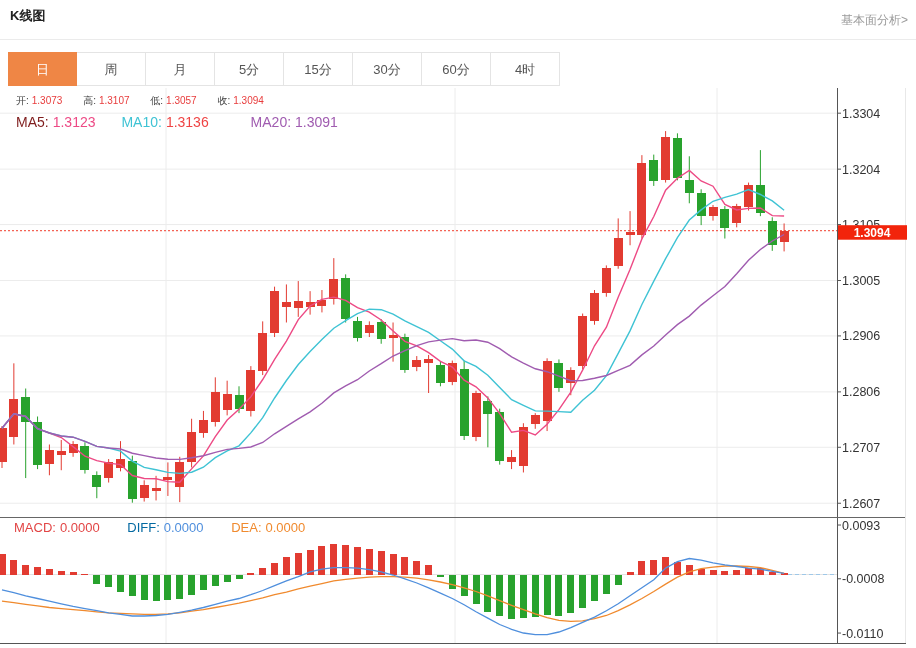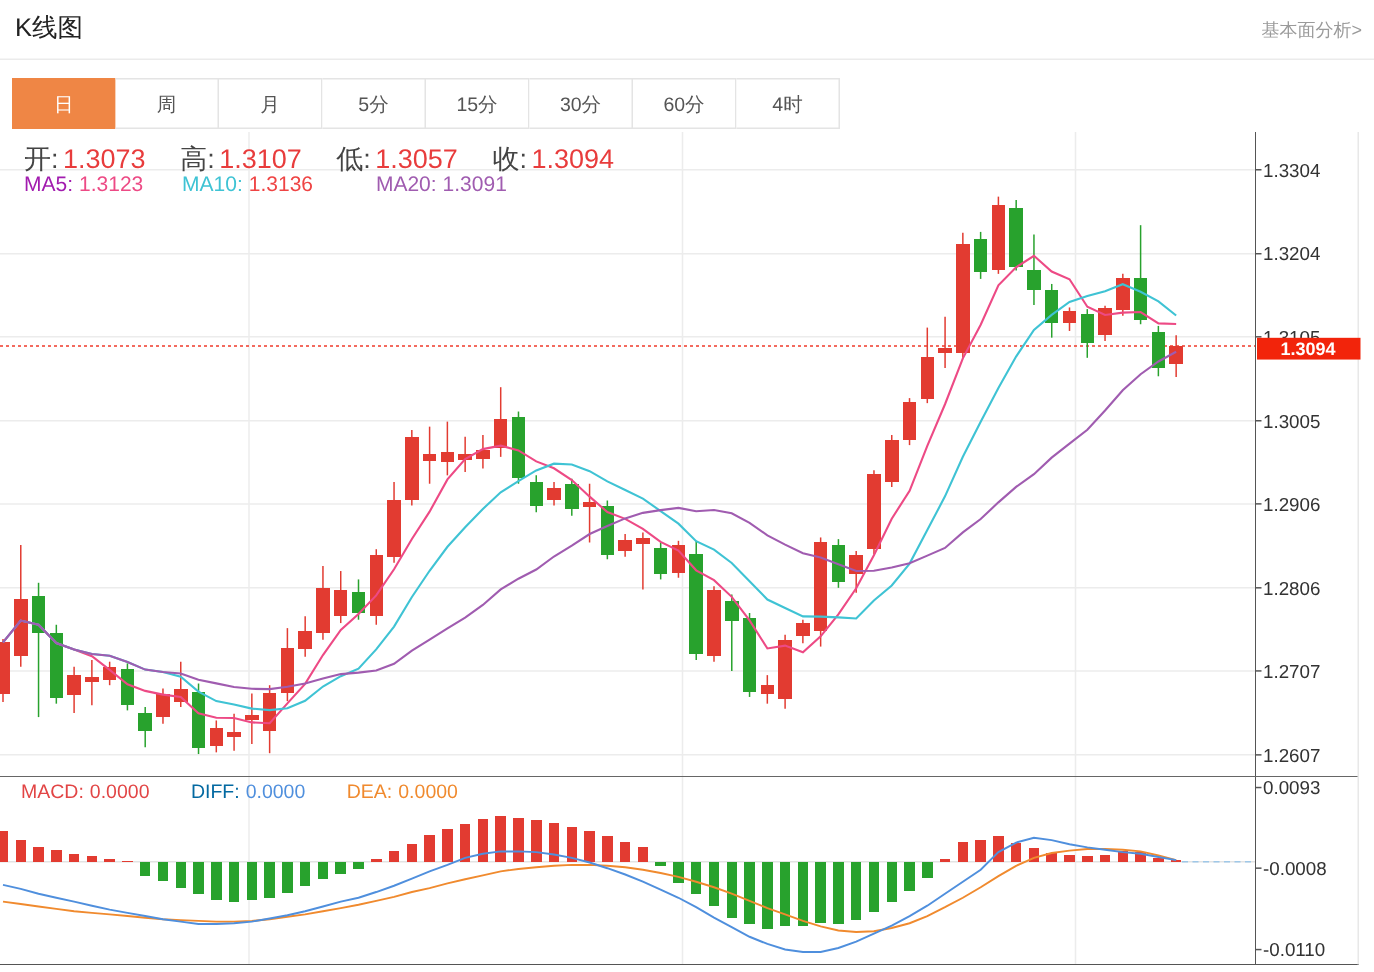--- a/index.html
+++ b/index.html
@@ -1,28 +1,28 @@
 <!DOCTYPE html>
 <html><head>
 <meta charset="utf-8">
 <style>
   html,body{margin:0;padding:0;background:#fff;}
   .page{position:relative;width:916px;height:648px;background:#fff;overflow:hidden;
         font-family:"Liberation Sans","DejaVu Sans",sans-serif;}
-  .title{position:absolute;left:10px;top:7px;font-size:17px;font-weight:normal;color:#222;}
+  .title{position:absolute;left:10px;top:7px;font-size:13px;font-weight:bold;color:#222;}
   .top-link{position:absolute;right:8px;top:12px;font-size:12px;color:#9a9a9a;text-decoration:none;cursor:pointer;}
   .header-divider{position:absolute;left:0;top:39px;width:916px;height:0;border-top:1px solid #ebebeb;}
   .tabbar{position:absolute;left:8px;top:52px;display:flex;}
   .tab{width:69px;height:34px;line-height:34px;text-align:center;font-size:13px;color:#555;
        background:#fff;border:1px solid #e4e4e4;border-left:none;box-sizing:border-box;cursor:pointer;}
   .tab:first-child{border-left:1px solid #e4e4e4;}
   .tab.selected{background:#ef8645;border-color:#ef8645;color:#fff;}
   .chart-wrap{position:absolute;left:0;top:88px;width:916px;height:560px;}
   #chart{position:absolute;left:0;top:0;}
-  .ohlc-row{position:absolute;left:16px;top:6px;font-size:18px;z-index:3;white-space:nowrap;}
+  .ohlc-row{position:absolute;left:16px;top:6px;font-size:10px;z-index:3;white-space:nowrap;}
   .ohlc-row .lbl{color:#444;}
   .ohlc-row .val{color:#e83c3c;margin-left:3px;margin-right:18px;}
   .ma-row{position:absolute;left:16px;top:26px;font-size:14px;z-index:3;white-space:nowrap;}
   .ma-row span{margin-right:4px;}
   .ma-row .gap{margin-right:22px;}
   .macd-row{position:absolute;left:14px;top:432px;font-size:13px;z-index:3;white-space:nowrap;}
   .macd-row span{margin-right:4px;text-align:right;}
   .macd-row .gap{margin-right:24px;}
 </style>
 </head>
@@ -45,21 +45,21 @@
     </div>
 
   <div class="chart-wrap">
     <div class="ohlc-row">
       <span class="lbl">开:</span><span class="val">1.3073</span>
       <span class="lbl">高:</span><span class="val">1.3107</span>
       <span class="lbl">低:</span><span class="val">1.3057</span>
       <span class="lbl">收:</span><span class="val">1.3094</span>
     </div>
     <div class="ma-row">
-      <span id="ma5l" style="color: #a21caf;">MA5:</span><span id="ma5v" class="gap" style="color: rgb(237, 74, 133);">1.3123</span>
+      <span id="ma5l" style="color: #7f1d1d;">MA5:</span><span id="ma5v" class="gap" style="color: rgb(237, 74, 133);">1.3123</span>
       <span id="ma10l" style="color: rgb(63, 195, 212); margin-top: 45px;">MA10:</span><span id="ma10v" class="gap" style="color: #ef4444;">1.3136</span>
       <span id="ma20l" style="color: rgb(160, 92, 176); padding-left: 16px;">MA20:</span><span id="ma20v" style="color: rgb(160, 92, 176);">1.3091</span>
     </div>
     <div class="macd-row">
       <span id="macdl" style="color: rgb(226, 69, 69);">MACD:</span><span id="macdv" class="gap" style="color: rgb(226, 69, 69);">0.0000</span>
       <span id="diffl" style="color: #0369a1;">DIFF:</span><span id="diffv" class="gap" style="color: rgb(79, 143, 221);">0.0000</span>
       <span id="deal" style="color: rgb(240, 138, 46);">DEA:</span><span id="deav" style="color: rgb(240, 138, 46);">0.0000</span>
     </div>
     <svg id="chart" width="916" height="560">
         <line x1="0" y1="25.18348623853181" x2="837" y2="25.18348623853181" stroke="#ececec" stroke-width="1"></line>

